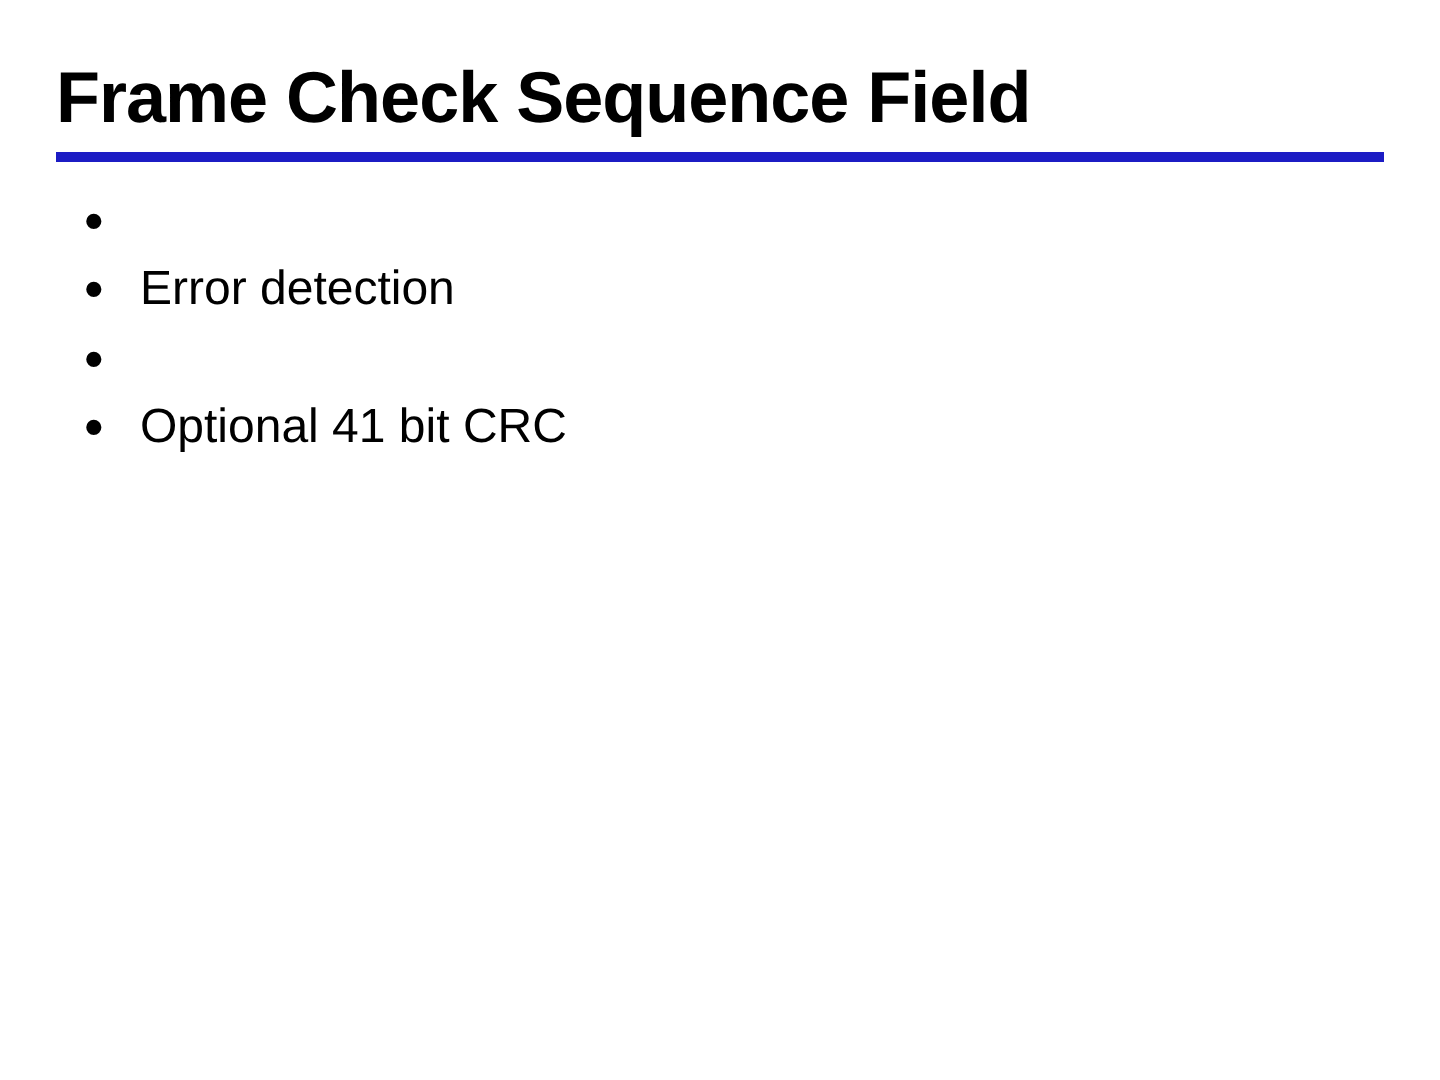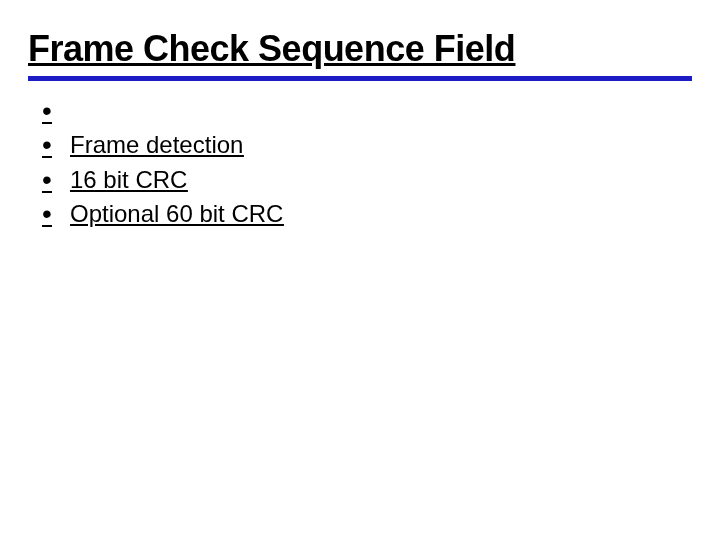--- a/index.html
+++ b/index.html
@@ -1,19 +1,18 @@
 <!DOCTYPE html>
 <html><head>
   <meta charset="utf-8">
   <style>
     * {
       margin: 0;
       padding: 0;
       box-sizing: border-box;
-      text-decoration: underline;
     }
     body {
       width: 720px;
       height: 540px;
       background: #ffffff;
       padding: 28px 28px 0 28px;
       font-family: Verdana, Tahoma, Arial, sans-serif;
     }
     .title {
       font-family: Arial, Helvetica, sans-serif;
@@ -53,23 +52,22 @@
 <body>
 
 <h1 class="title">Frame Check Sequence Field</h1>
 
 <ul class="bullet-list">
   <li class="bullet-item">
     <span class="bullet-dot">•</span>
   </li>
   <li class="bullet-item">
     <span class="bullet-dot">•</span>
-    <span class="bullet-text">Frame detection</span>
+    <span class="bullet-text">Error detection</span>
   </li>
   <li class="bullet-item">
     <span class="bullet-dot">•</span>
-    <span class="bullet-text">16 bit CRC</span>
   </li>
   <li class="bullet-item">
     <span class="bullet-dot">•</span>
-    <span class="bullet-text">Optional 60 bit CRC</span>
+    <span class="bullet-text">Optional 41 bit CRC</span>
   </li>
 </ul>
 
 </body></html>

